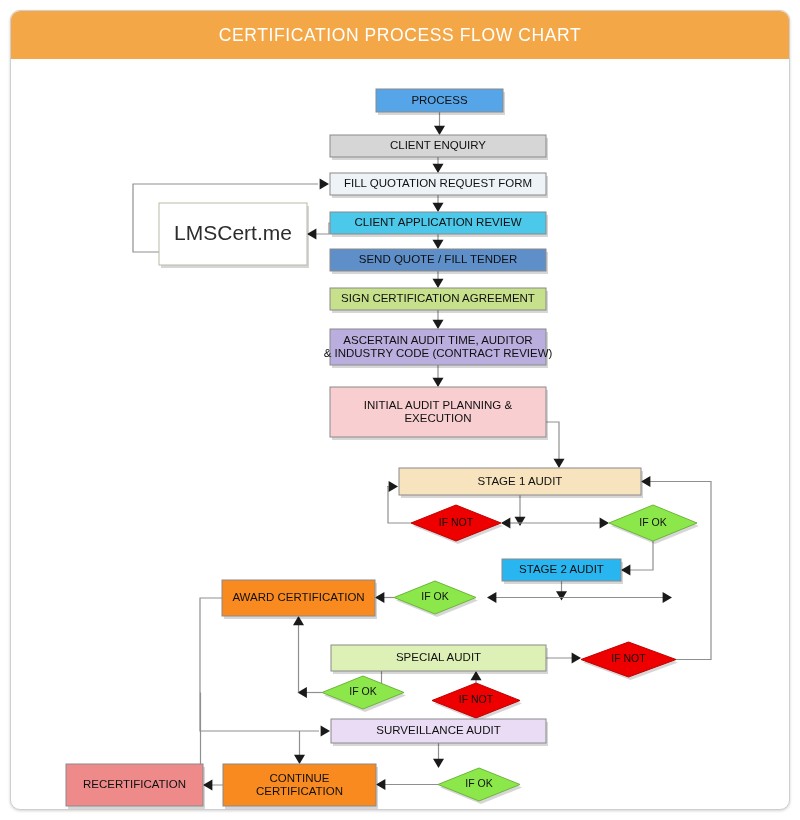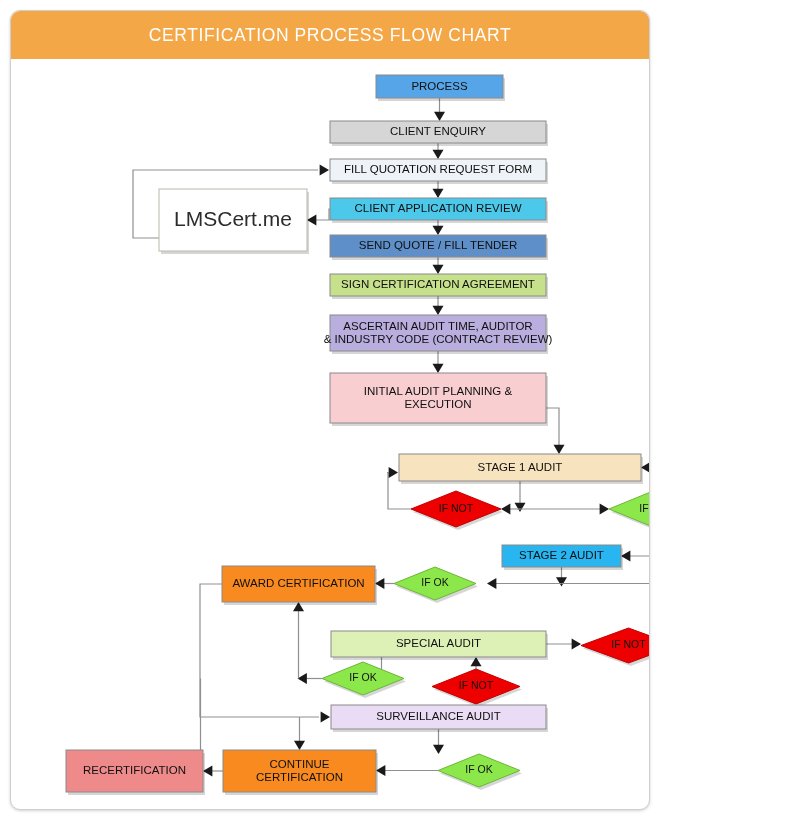--- a/index.html
+++ b/index.html
@@ -12,21 +12,21 @@
     position: relative;
     width: 800px;
     height: 820px;
     background: #ffffff;
     overflow: hidden;
   }
   #card {
     position: absolute;
     left: 10px;
     top: 10px;
-    width: 640px;
+    width: 780px;
     height: 800px;
     background: #ffffff;
     border: 1px solid #cfcfcf;
     border-radius: 10px;
     box-shadow: 0 1px 3px rgba(0,0,0,0.18);
     box-sizing: border-box;
     overflow: hidden;
   }
   #title-bar {
     position: absolute;
@@ -41,21 +41,21 @@
   }
   #title-bar .title-text {
     color: #ffffff;
     font-size: 17.5px;
     letter-spacing: 0.6px;
     font-family: "Liberation Sans", sans-serif;
   }
   #canvas {
     position: absolute;
     left: 0;
-    top: 34px;
+    top: 48px;
     width: 778px;
     height: 750px;
   }
   svg { display: block; }
   .nodeRect {
     stroke: #8a8a8a;
     stroke-width: 1;
   }
   .nodeLabel {
     font-family: "Liberation Sans", sans-serif;

